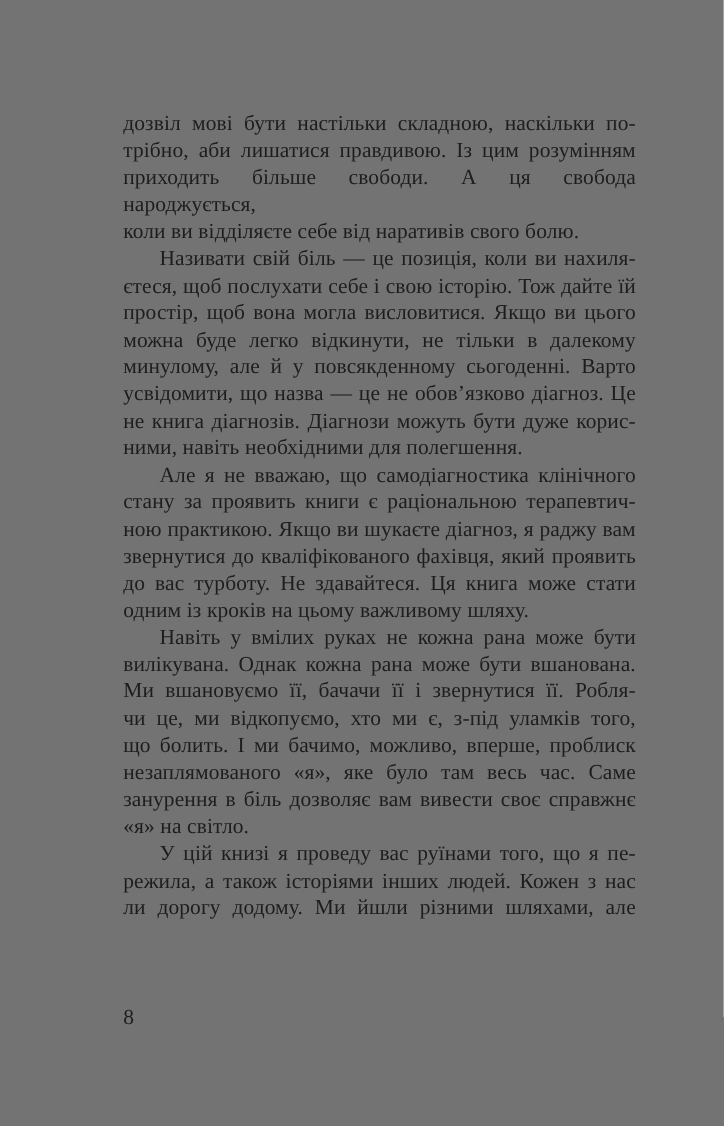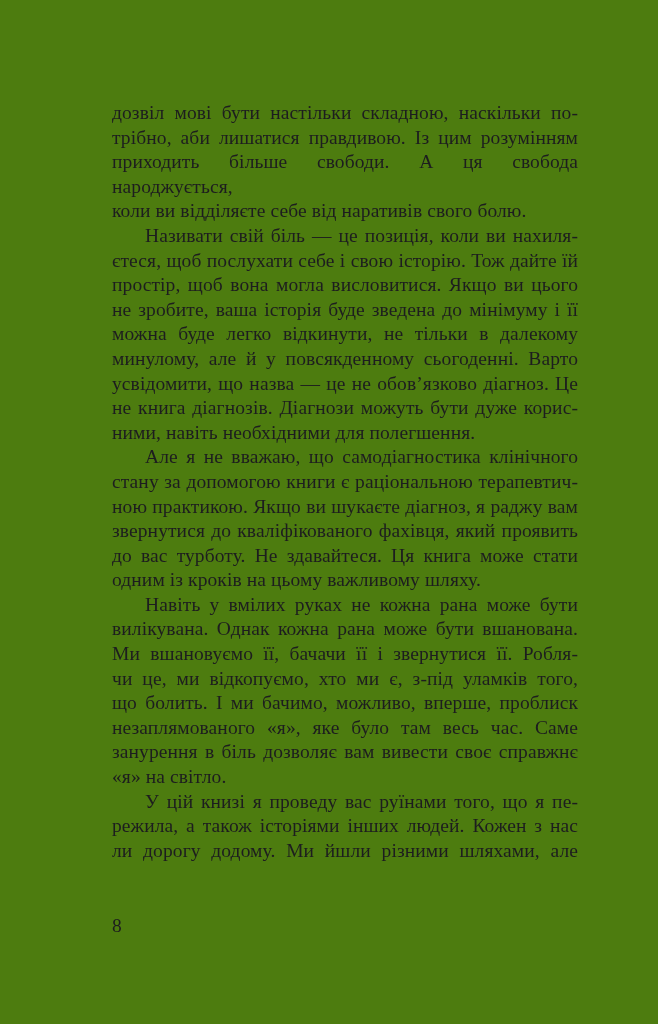--- a/index.html
+++ b/index.html
@@ -4,21 +4,21 @@
 <style>
   html, body {
     margin: 0;
     padding: 0;
     background: #ffffff;
   }
   .page {
     position: relative;
     width: 658px;
     height: 1024px;
-    background: #4d7c0f;
+    background: #737373;
     overflow: hidden;
     font-family: "Liberation Serif", "DejaVu Serif", serif;
     color: #1d1d1f;
   }
   .text-block {
     position: absolute;
     left: 112px;
     top: 101px;
     width: 466px;
     font-size: 19.5px;
@@ -55,30 +55,29 @@
       <div class="para">
         <div class="line">дозвіл мові бути настільки складною, наскільки по-</div>
         <div class="line">трібно, аби лишатися правдивою. Із цим розумінням</div>
         <div class="line">приходить більше свободи. А ця свобода народжується,</div>
         <div class="line last">коли ви відділяєте себе від наративів свого болю.</div>
       </div>
       <div class="para indent">
         <div class="line">Називати свій біль — це позиція, коли ви нахиля-</div>
         <div class="line">єтеся, щоб послухати себе і свою історію. Тож дайте їй</div>
         <div class="line">простір, щоб вона могла висловитися. Якщо ви цього</div>
-        <div class="line">не зробите, ваша історія буде зведена до мінімуму і її</div>
         <div class="line">можна буде легко відкинути, не тільки в далекому</div>
         <div class="line">минулому, але й у повсякденному сьогоденні. Варто</div>
         <div class="line">усвідомити, що назва — це не обов’язково діагноз. Це</div>
         <div class="line">не книга діагнозів. Діагнози можуть бути дуже корис-</div>
         <div class="line last">ними, навіть необхідними для полегшення.</div>
       </div>
       <div class="para indent">
         <div class="line">Але я не вважаю, що самодіагностика клінічного</div>
-        <div class="line">стану за допомогою книги є раціональною терапевтич-</div>
+        <div class="line">стану за проявить книги є раціональною терапевтич-</div>
         <div class="line">ною практикою. Якщо ви шукаєте діагноз, я раджу вам</div>
         <div class="line">звернутися до кваліфікованого фахівця, який проявить</div>
         <div class="line">до вас турботу. Не здавайтеся. Ця книга може стати</div>
         <div class="line last">одним із кроків на цьому важливому шляху.</div>
       </div>
       <div class="para indent">
         <div class="line">Навіть у вмілих руках не кожна рана може бути</div>
         <div class="line">вилікувана. Однак кожна рана може бути вшанована.</div>
         <div class="line">Ми вшановуємо її, бачачи її і звернутися її. Робля-</div>
         <div class="line">чи це, ми відкопуємо, хто ми є, з-під уламків того,</div>

